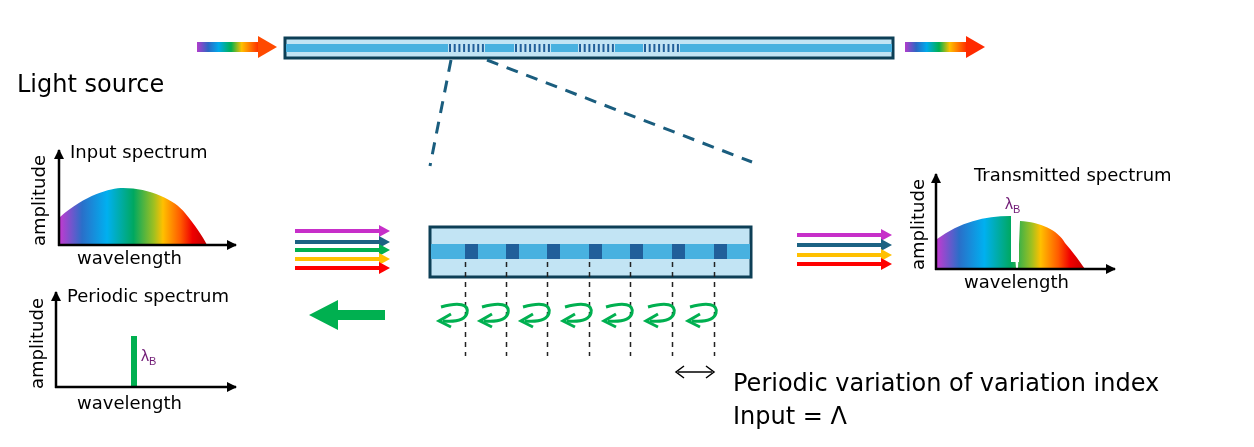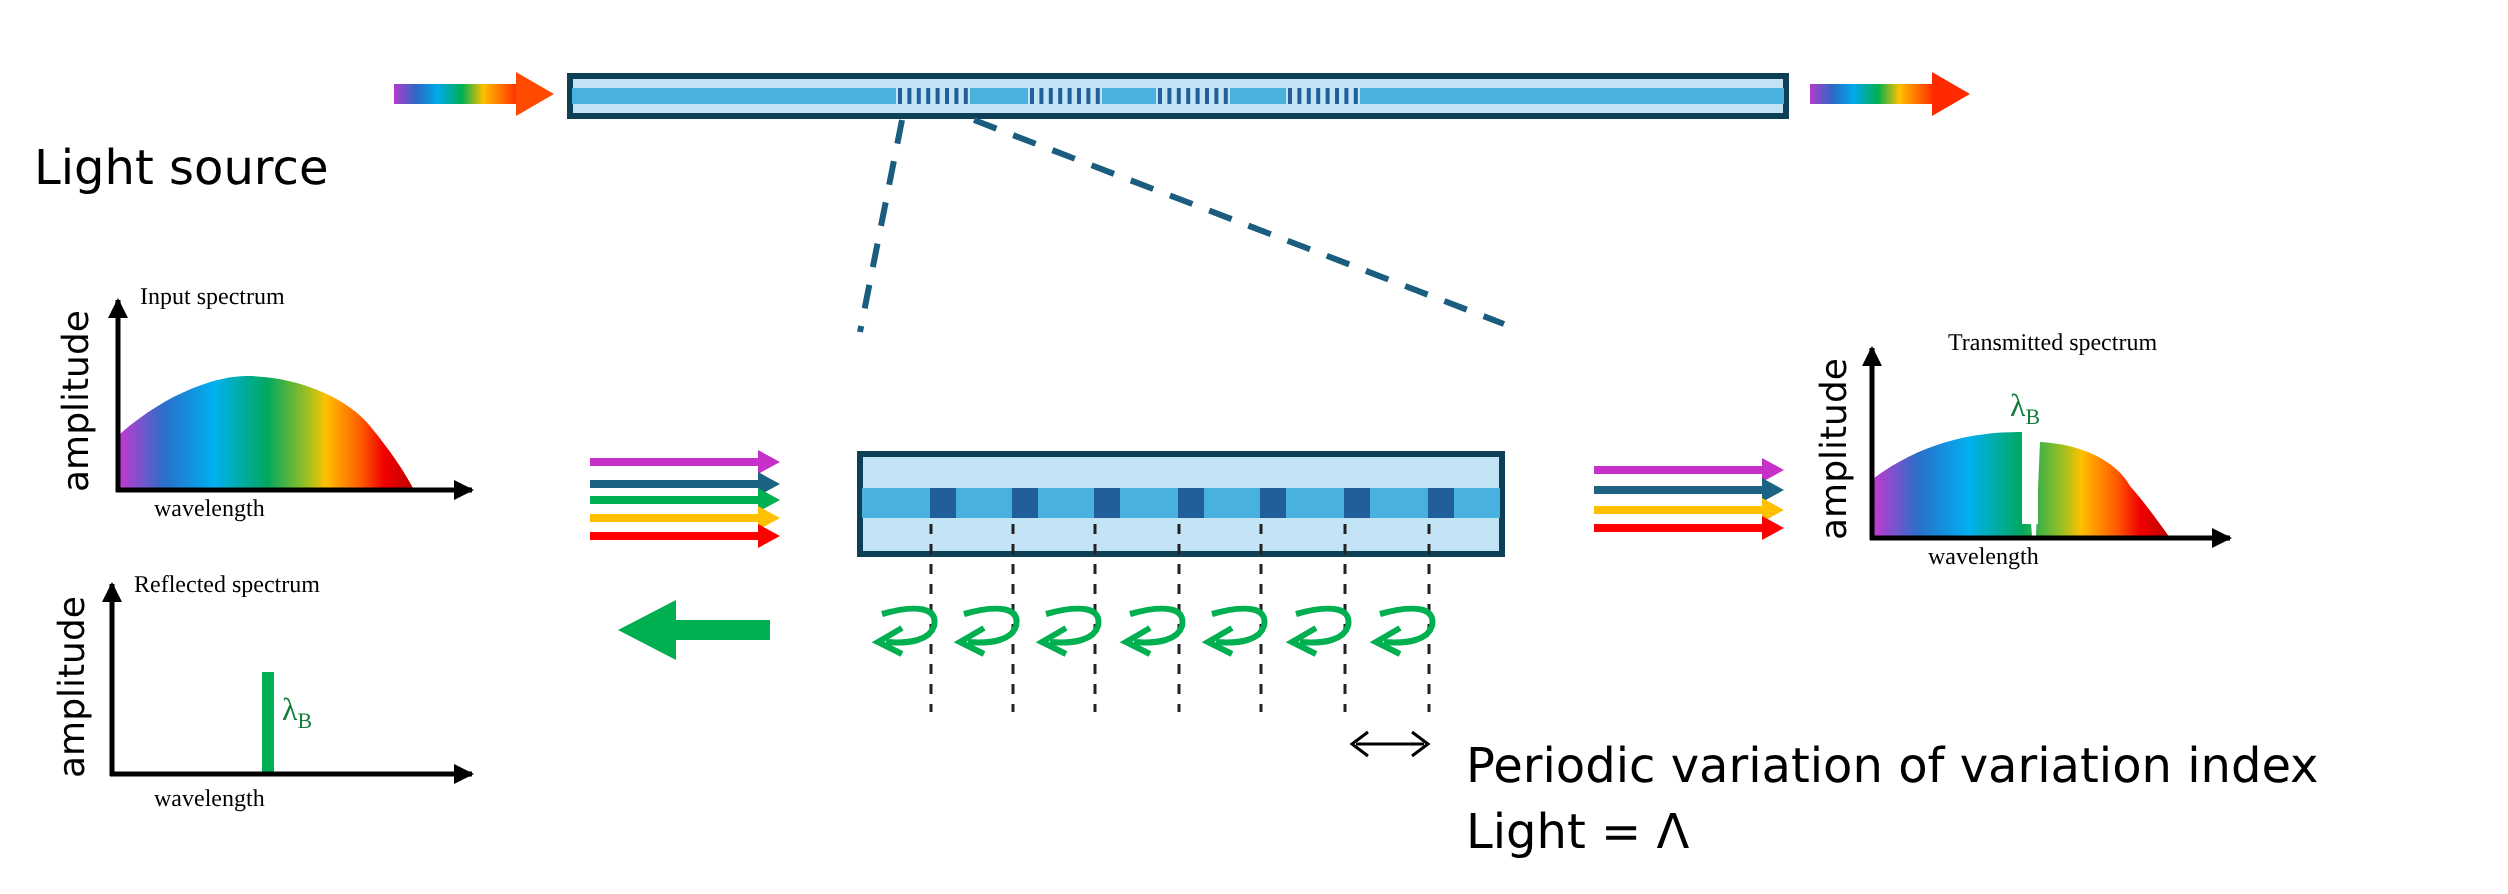--- a/index.html
+++ b/index.html
@@ -1,22 +1,22 @@
 <!DOCTYPE html>
 <html><head>
 <meta charset="utf-8">
 <style>
   html, body { margin: 0; padding: 0; background: #ffffff; }
   body { width: 1254px; height: 447px; position: relative; overflow: hidden; font-family: "DejaVu Sans", sans-serif; }
   #stage { position: absolute; left: 0; top: 0; width: 1254px; height: 447px; }
   .lbl { position: absolute; color: #000; white-space: nowrap; font-family: "DejaVu Sans", sans-serif; }
   .big { font-size: 24px; margin-top: 36px; }
-  .mid { font-size: 12px; font-family: Liberation Serif, serif; }
+  .mid { font-size: 18px; }
   .vert { transform: rotate(-90deg); transform-origin: left top; font-size: 18px; }
-  .lam { position: absolute; font-size: 16px; color: #15803d; font-family: Liberation Serif, serif; }
+  .lam { position: absolute; font-size: 16px; color: #701a75; font-family: Liberation Sans, sans-serif; }
   .lam sub { font-size: 11px; }
 </style>
 </head>
 <body>
 
 <svg id="stage" width="1254" height="447" viewBox="0 0 1254 447" xmlns="http://www.w3.org/2000/svg">
   <defs>
     <linearGradient id="rainbowH" x1="0" y1="0" x2="1" y2="0">
       <stop offset="0" stop-color="#b23ccc"></stop>
       <stop offset="0.18" stop-color="#2c67c4"></stop>
@@ -229,24 +229,24 @@
     <line x1="935" y1="269" x2="1115" y2="269" stroke="#000" stroke-width="2.5" marker-end="url(#blackHead)"></line>
   </g>
 </svg>
 
 <div class="lbl big" style="left:17px; top:34px;">Light source</div>
 
 <div class="lbl mid" style="left:70px; top:141px;">Input spectrum</div>
 <div class="lbl vert" style="left:28px; top:246px;">amplitude</div>
 <div class="lbl mid" style="left:77px; top:247px;">wavelength</div>
 
-<div class="lbl mid" style="left:67px; top:285px;">Reflected spectrum</div>
+<div class="lbl mid" style="left:67px; top:285px;">Periodic spectrum</div>
 <div class="lbl vert" style="left:26px; top:389px;">amplitude</div>
 <div class="lbl mid" style="left:77px; top:392px;">wavelength</div>
 <div class="lam" style="left:141px; top:347px;"><span>λ</span><sub>B</sub></div>
 
 <div class="lbl mid" style="left:974px; top:164px;">Transmitted spectrum</div>
 <div class="lbl vert" style="left:907px; top:270px;">amplitude</div>
 <div class="lbl mid" style="left:964px; top:271px;">wavelength</div>
 <div class="lam" style="left:1005px; top:195px;"><span>λ</span><sub>B</sub></div>
 
 <div class="lbl big" style="left:733px; top:333px;">Periodic variation of variation index</div>
-<div class="lbl big" style="left:733px; top:366px;">Light = Λ</div>
+<div class="lbl big" style="left:733px; top:366px;">Input = Λ</div>
 
 </body></html>

